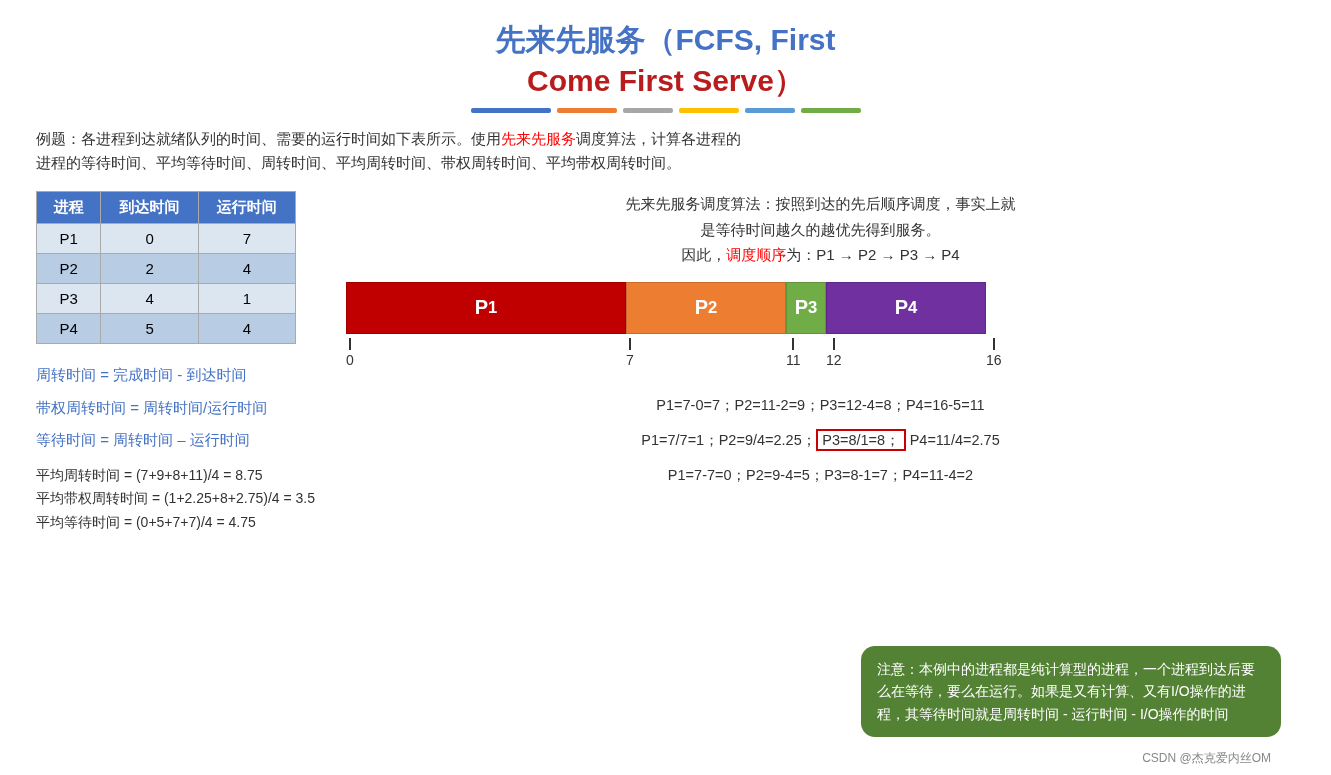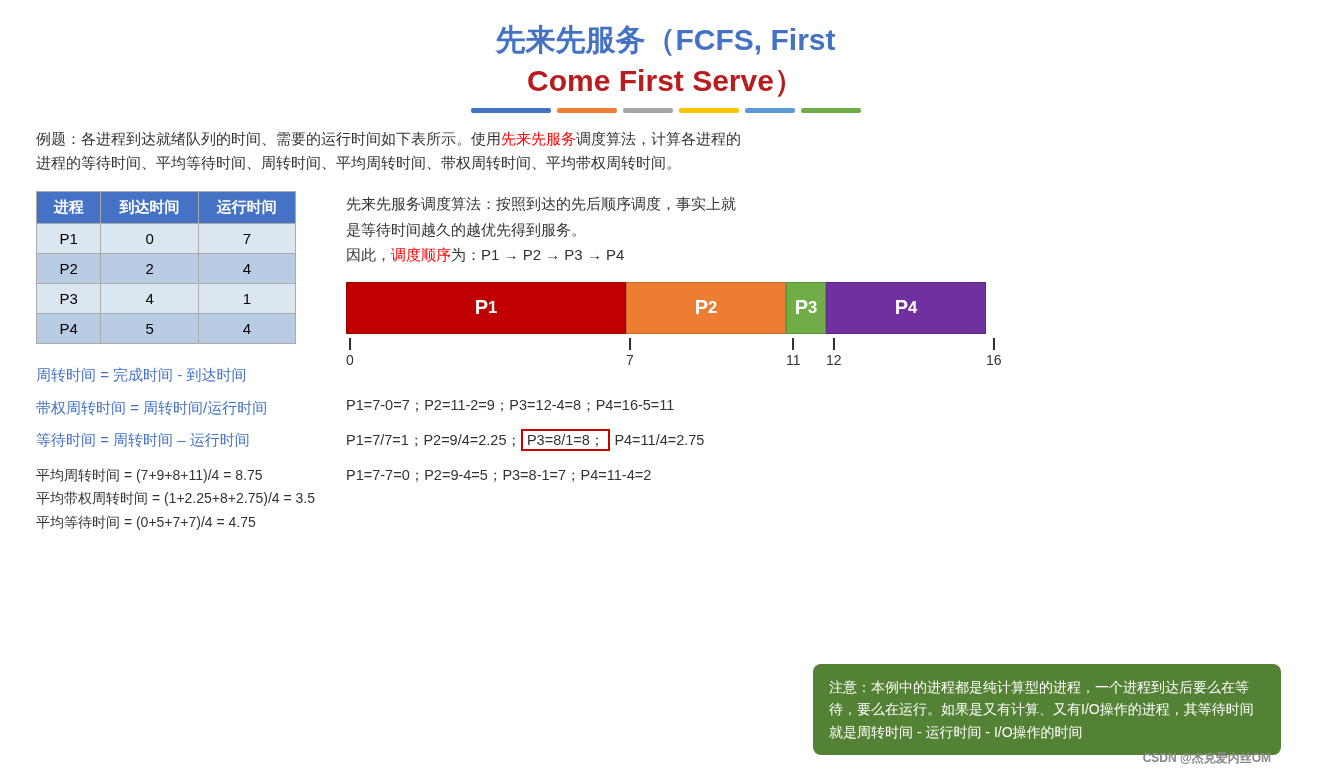--- a/index.html
+++ b/index.html
@@ -112,20 +112,21 @@
     }
     .avg-line {
       font-size: 14px;
       color: #333;
       line-height: 1.7;
     }
 
     
     .right-col {
       flex: 1;
+      text-align: center;
     }
 
     .scheduling-desc {
       font-size: 15px;
       color: #333;
       line-height: 1.7;
       margin-bottom: 14px;
     }
 
     
@@ -176,38 +177,37 @@
     .boxed {
       border: 2px solid #c00;
       padding: 1px 4px;
       display: inline;
     }
 
     
     .note-box {
       background: #548235;
       color: white;
-      border-radius: 8px;
+      border-radius: 14px;
       padding: 12px 16px;
       font-size: 14px;
       line-height: 1.6;
-      width: 468px;
+      width: 420px;
       position: absolute;
-      bottom: 20px;
+      bottom: 38px;
       right: 50px;
     }
 
     
     .watermark {
       position: absolute;
       bottom: 8px;
       right: 60px;
       font-size: 12px;
       color: #888;
-      font-weight: bold;
     }
   </style>
 </head>
 <body>
 
 <div class="page-container">
 
   <div class="title-area">
     <div>
       <span class="title-zh">先来先服务（FCFS, First</span>

